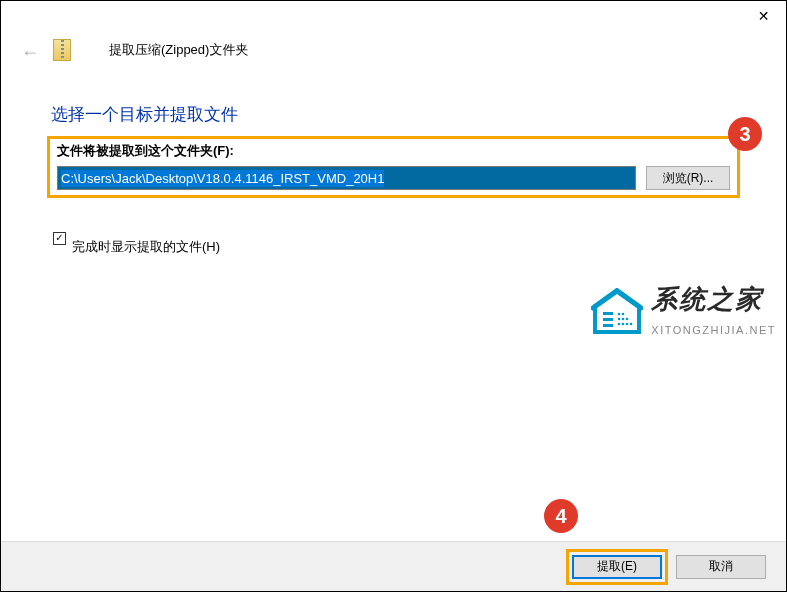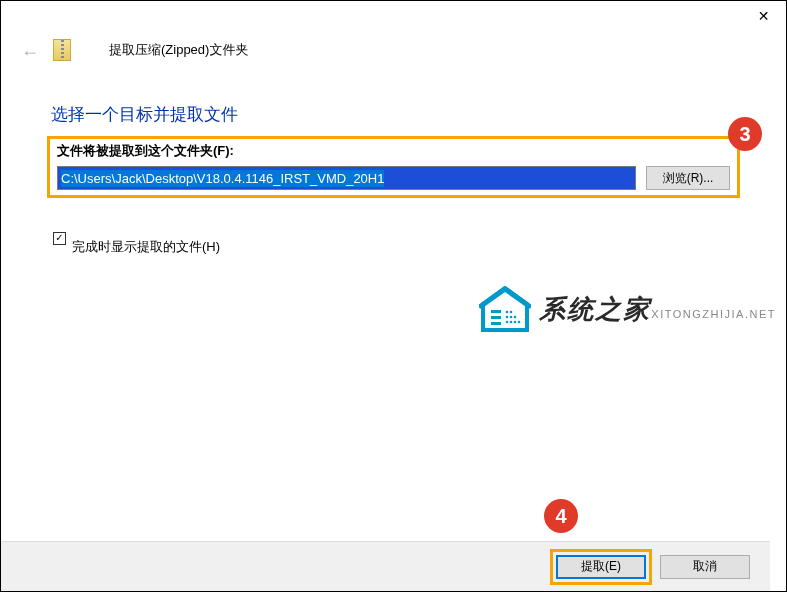--- a/index.html
+++ b/index.html
@@ -90,21 +90,21 @@
     .input-row {
       display: flex;
       gap: 10px;
       align-items: center;
     }
     .path-input-wrapper {
       flex: 1;
       position: relative;
       height: 24px;
       border: 1px solid #7a7a7a;
-      background: #1d4ed8;
+      background: #0369a1;
       display: flex;
       align-items: center;
       padding: 0 3px;
     }
     .selected-text {
       background: #0078d7;
       color: #fff;
       font-size: 13px;
       padding: 1px 0;
       white-space: nowrap;
@@ -143,41 +143,41 @@
       position: absolute;
       right: 10px;
       top: 285px;
       display: flex;
       align-items: center;
       gap: 8px;
     }
     .watermark-icon svg { display: block; }
     .watermark-text {
       display: flex;
-      flex-direction: row;
+      flex-direction: column;
     }
     .watermark-cn {
       font-size: 26px;
       font-weight: bold;
       font-style: italic;
       color: #2a2a2a;
       letter-spacing: 2px;
       line-height: 1;
     }
     .watermark-en {
       font-size: 11px;
       color: #888;
       letter-spacing: 1.5px;
       margin-top: 12px;
     }
     .footer {
       position: absolute;
       bottom: 0;
       left: 0;
-      right: 16px;
+      right: 0;
       height: 50px;
       background: #f0f0f0;
       border-top: 1px solid #ddd;
       display: flex;
       justify-content: flex-end;
       align-items: center;
       padding-right: 20px;
       gap: 10px;
     }
     .footer-btn {

